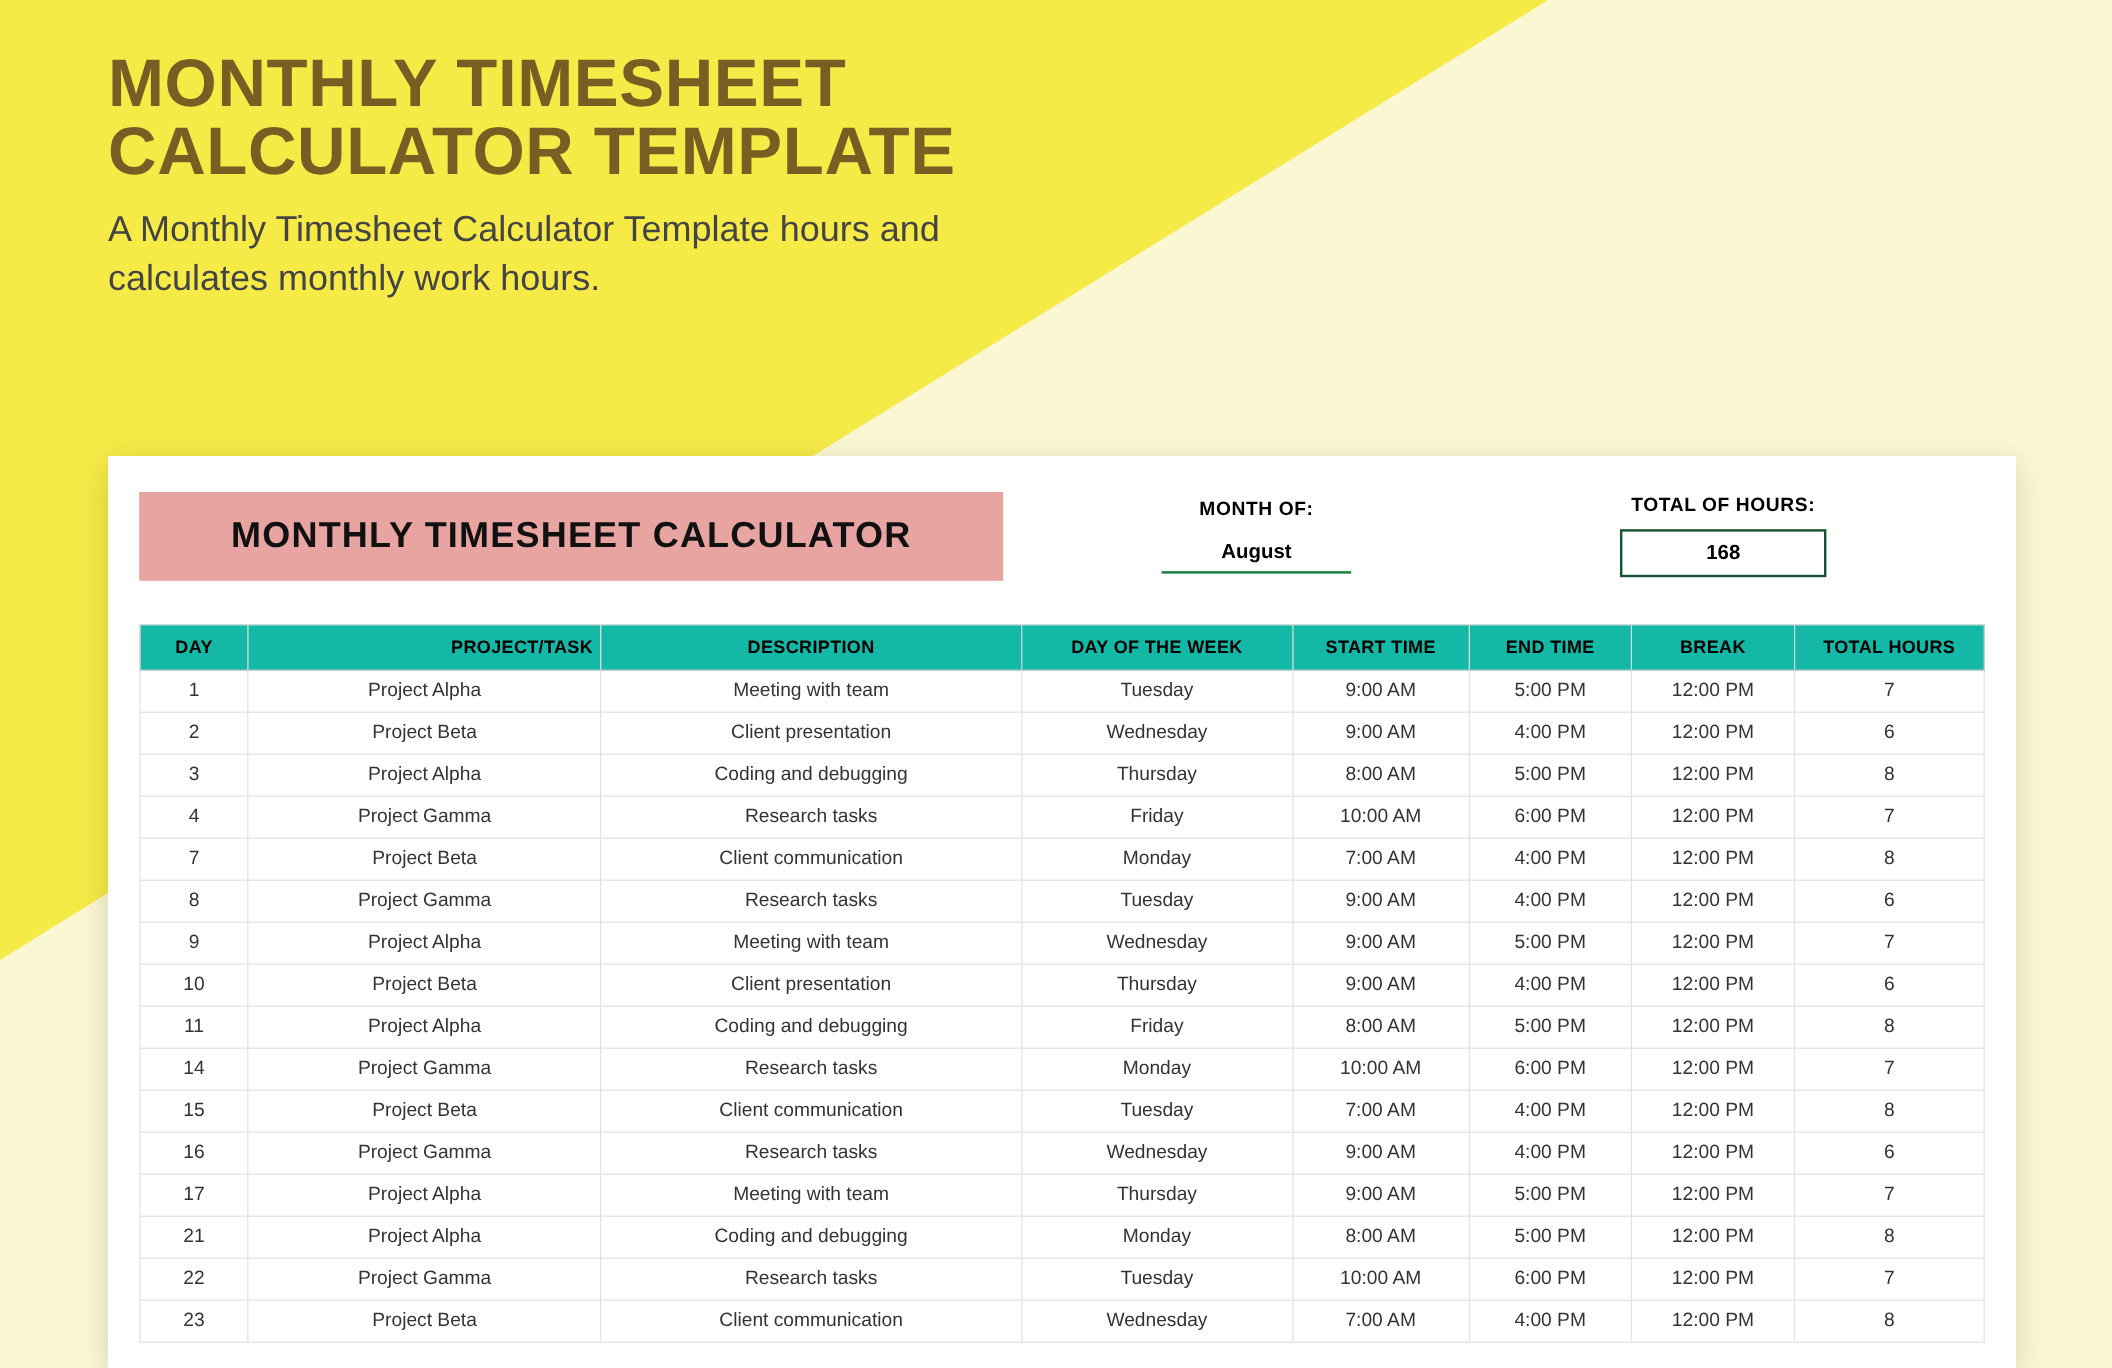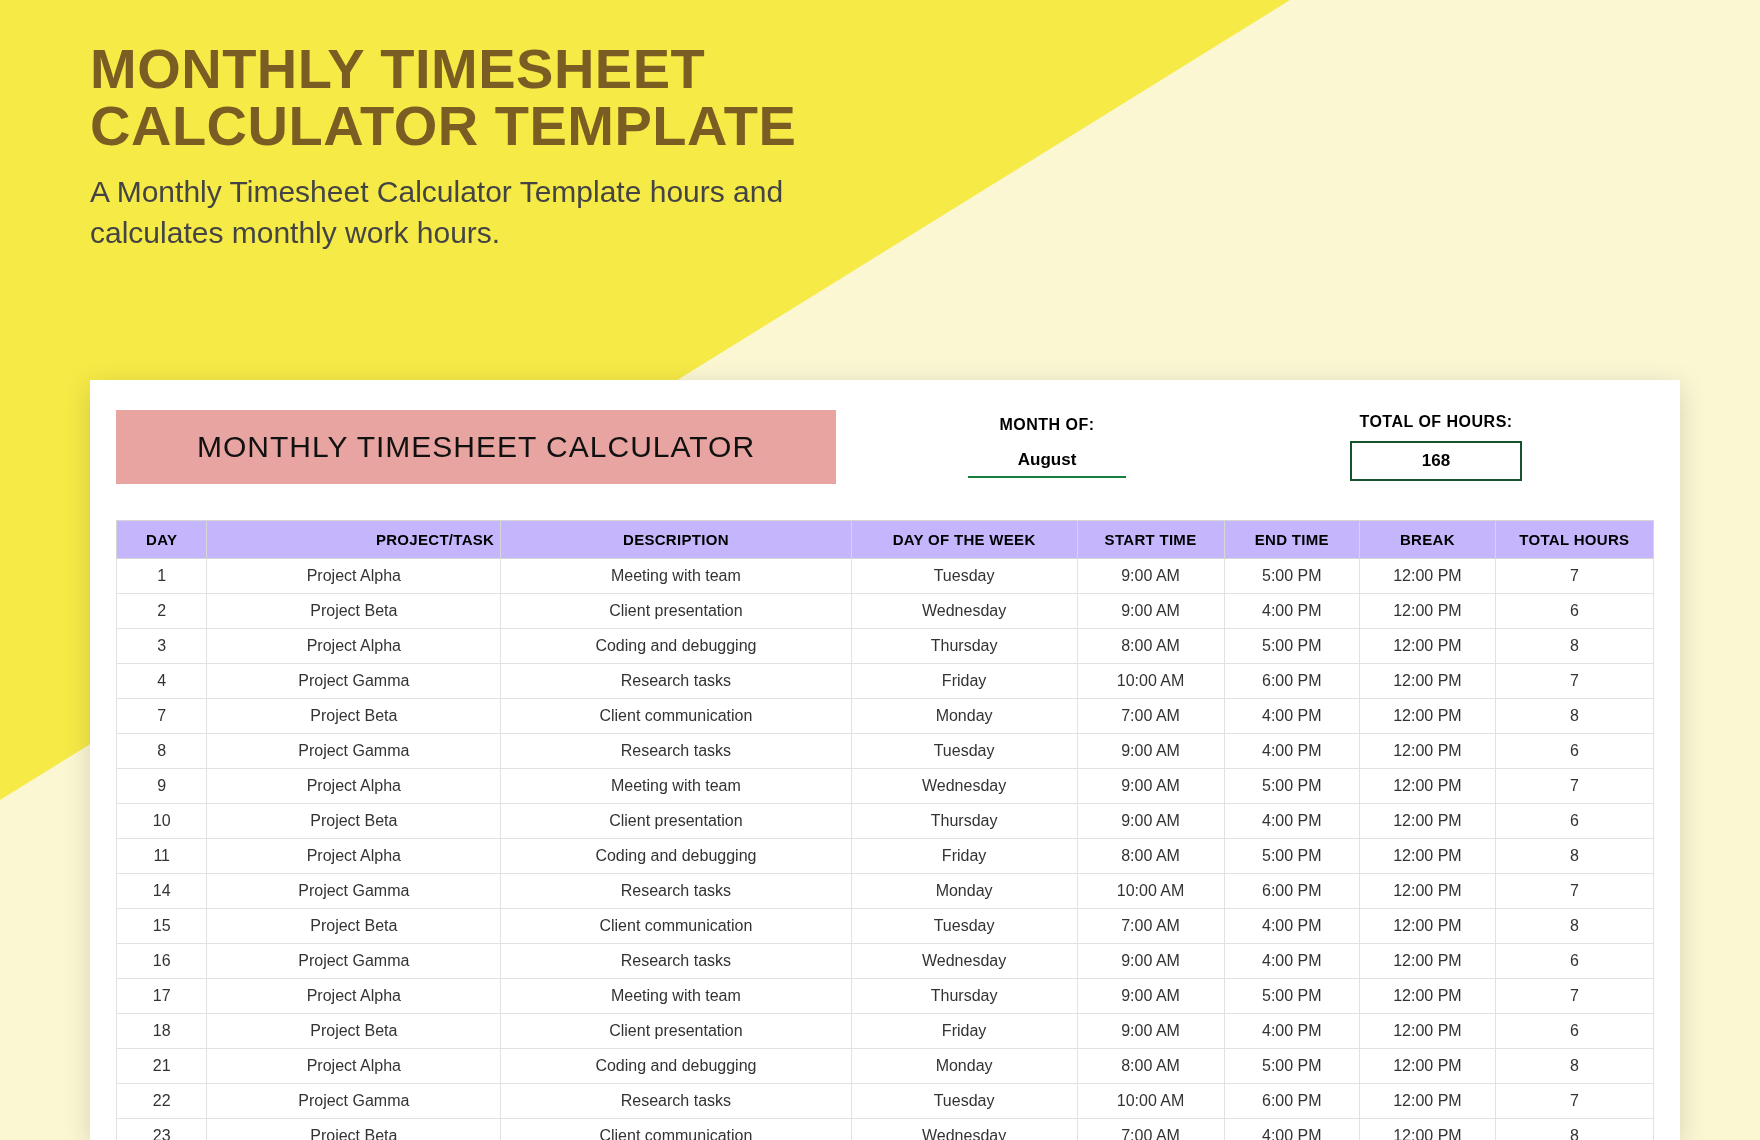--- a/index.html
+++ b/index.html
@@ -53,21 +53,21 @@
   .sheet-header {
     display: flex;
     align-items: stretch;
     gap: 0;
     margin-bottom: 36px;
   }
   .banner {
     flex: 0 0 720px;
     background: #e8a4a0;
     color: #111;
-    font-weight: 400;
+    font-weight: 700;
     font-size: 30px;
     letter-spacing: 1px;
     text-align: center;
     padding: 20px 10px;
     font-family: "Arial Black", Arial, sans-serif;
   }
   .meta {
     flex: 1;
     display: flex;
     justify-content: space-around;
@@ -87,21 +87,21 @@
     padding: 6px 50px;
   }
   .meta-val.underline { border-bottom: 2px solid #15803d; }
   .meta-val.boxed { border: 2px solid #14532d; padding: 8px 70px; }
   table.ts {
     width: 100%;
     border-collapse: collapse;
     font-size: 16px;
   }
   table.ts th {
-    background: #c4b5fd;
+    background: #14b8a6;
     border: 1px solid #d6d6d6;
     padding: 10px 6px;
     font-weight: 800;
     font-size: 15px;
     letter-spacing: 0.3px;
   }
   table.ts td {
     border: 1px solid #e2e2e2;
     padding: 8px 6px;
     text-align: center;
@@ -283,30 +283,20 @@
           <td>17</td>
           <td>Project Alpha</td>
           <td>Meeting with team</td>
           <td>Thursday</td>
           <td>9:00 AM</td>
           <td>5:00 PM</td>
           <td>12:00 PM</td>
           <td>7</td>
         </tr>
         <tr>
-          <td>18</td>
-          <td>Project Beta</td>
-          <td>Client presentation</td>
-          <td>Friday</td>
-          <td>9:00 AM</td>
-          <td>4:00 PM</td>
-          <td>12:00 PM</td>
-          <td>6</td>
-        </tr>
-        <tr>
           <td>21</td>
           <td>Project Alpha</td>
           <td>Coding and debugging</td>
           <td>Monday</td>
           <td>8:00 AM</td>
           <td>5:00 PM</td>
           <td>12:00 PM</td>
           <td>8</td>
         </tr>
         <tr>

